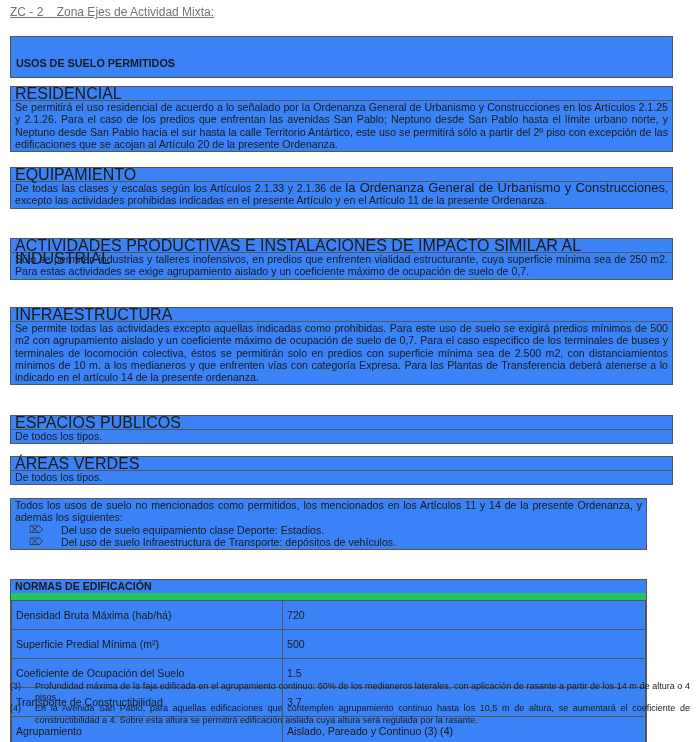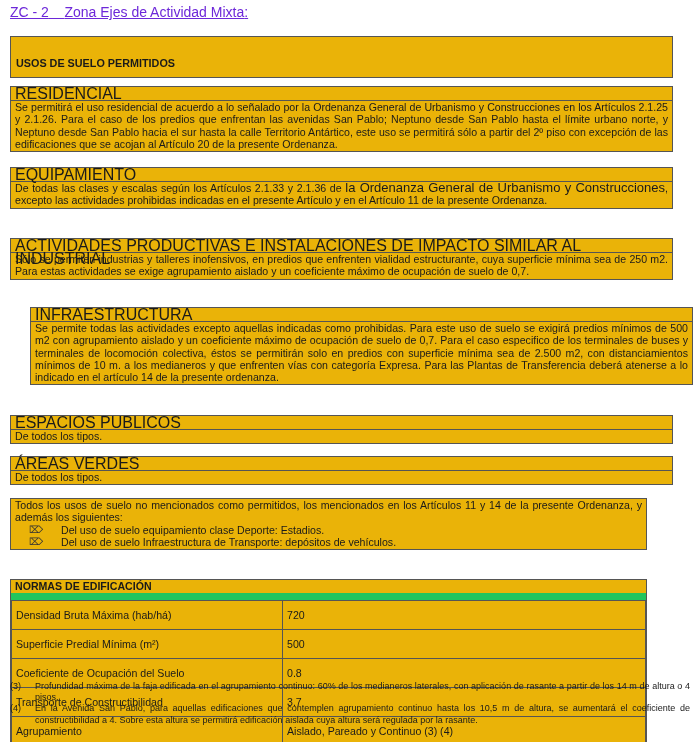--- a/index.html
+++ b/index.html
@@ -1,20 +1,20 @@
 <!DOCTYPE html>
 <html><head>
 <meta charset="utf-8">
 <style>
   html, body { margin: 0; padding: 0; background: #ffffff; }
   body { width: 700px; height: 742px; position: relative; overflow: hidden;
          font-family: "Liberation Sans", sans-serif; color: #1a1a1a; font-size: 10.6px; line-height: 12.3px; }
-  .title { position: absolute; left: 10px; top: 3px; font-size: 14px; line-height: 18px; text-decoration: underline; color: #6d28d9; white-space: pre; }
+  .title { position: absolute; left: 10px; top: 3px; font-size: 12px; line-height: 18px; text-decoration: underline; color: #737373; white-space: pre; }
   .title .colon { text-decoration: none; }
-  .box { position: absolute; left: 10px; border: 1px solid #555; box-sizing: border-box; background: #eab308; }
+  .box { position: absolute; left: 10px; border: 1px solid #555; box-sizing: border-box; background: #3b82f6; }
   .w-full { width: 663px; }
   .w-short { width: 637px; }
   .permit-head { top: 36px; height: 42px; }
   .permit-head .lbl { position: absolute; left: 5px; bottom: 8px; font-weight: bold; font-size: 10.8px; }
   .sec-head { padding: 0 4px; height: 13px; line-height: 13px; border-bottom: 1px solid #555; font-size: 16px; }
   .sec-body { padding: 0 4px 1px 4px; text-align: justify; }
   .sec-body .big { font-size: 13px; margin-top: 21px; }
   .bold-head { font-weight: bold; }
   ul.bullets { list-style: none; margin: 0; padding: 0; }
   ul.bullets li { display: flex; }
@@ -45,21 +45,21 @@
 <div class="box w-full" style="top:167px;">
   <div class="sec-head">EQUIPAMIENTO</div>
   <div class="sec-body"><span>De todas las clases y escalas según los Artículos 2.1.33 y 2.1.36 de </span><span class="big">la Ordenanza General de Urbanismo y Construcciones</span><span>, excepto las actividades prohibidas indicadas en el presente Artículo y en el Artículo 11 de la presente Ordenanza.</span></div>
 </div>
 
 <div class="box w-full" style="top:238px;">
   <div class="sec-head">ACTIVIDADES PRODUCTIVAS E INSTALACIONES DE IMPACTO SIMILAR AL INDUSTRIAL</div>
   <div class="sec-body">Sólo se permiten industrias y talleres inofensivos, en predios que enfrenten vialidad estructurante, cuya superficie mínima sea de 250 m2. Para estas actividades se exige agrupamiento aislado y un coeficiente máximo de ocupación de suelo de 0,7.</div>
 </div>
 
-<div class="box w-full" style="top:307px;margin-left:20px;">
+<div class="box w-full" style="top:307px;">
   <div class="sec-head">INFRAESTRUCTURA</div>
   <div class="sec-body">Se permite todas las actividades excepto aquellas indicadas como prohibidas. Para este uso de suelo se exigirá predios mínimos de 500 m2 con agrupamiento aislado y un coeficiente máximo de ocupación de suelo de 0,7. Para el caso especifico de los terminales de buses y terminales de locomoción colectiva, éstos se permitirán solo en predios con superficie mínima sea de 2.500 m2, con distanciamientos mínimos de 10 m. a los medianeros y que enfrenten vías con categoría Expresa. Para las Plantas de Transferencia deberá atenerse a lo indicado en el artículo 14 de la presente ordenanza.</div>
 </div>
 
 <div class="box w-full" style="top:415px;">
   <div class="sec-head">ESPACIOS PUBLICOS</div>
   <div class="sec-body">De todos los tipos.</div>
 </div>
 
 <div class="box w-full" style="top:456px;">
@@ -90,21 +90,21 @@
         <tr>
           <td class="k">Densidad Bruta Máxima (hab/há)</td>
           <td>720</td>
         </tr>
     <tr>
           <td class="k">Superficie Predial Mínima (m²)</td>
           <td>500</td>
         </tr>
     <tr>
           <td class="k">Coeficiente de Ocupación del Suelo</td>
-          <td>0.8</td>
+          <td>1.5</td>
         </tr>
     <tr>
           <td class="k">Transporte de Constructibilidad</td>
           <td>3.7</td>
         </tr>
     <tr>
           <td class="k">Agrupamiento</td>
           <td>Aislado, Pareado y Continuo (3) (4)</td>
         </tr>
     <tr>

